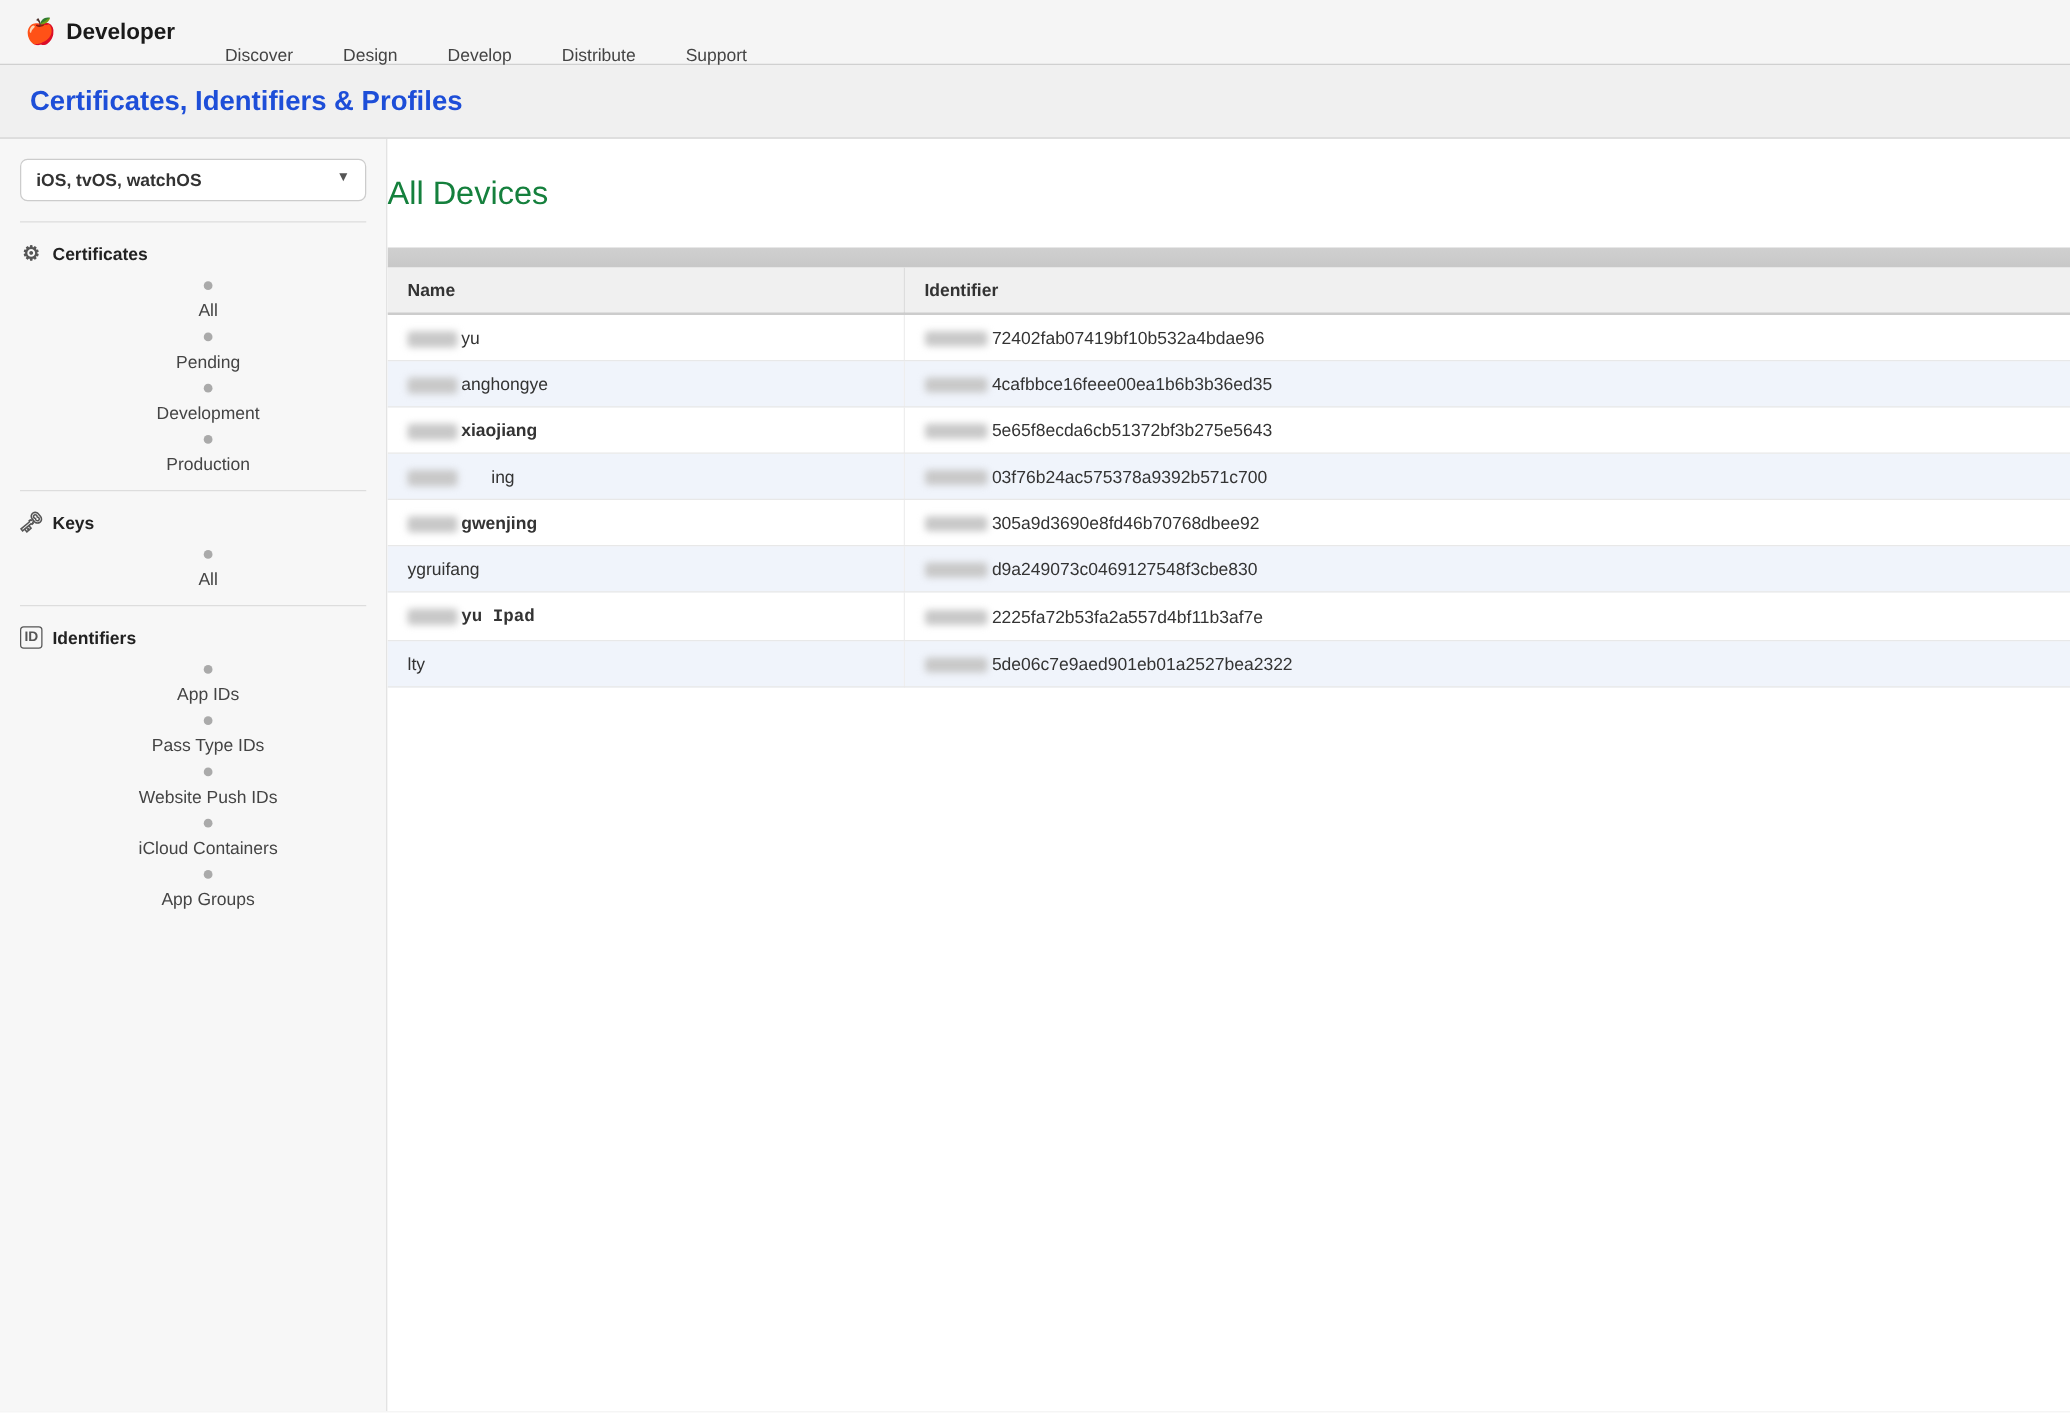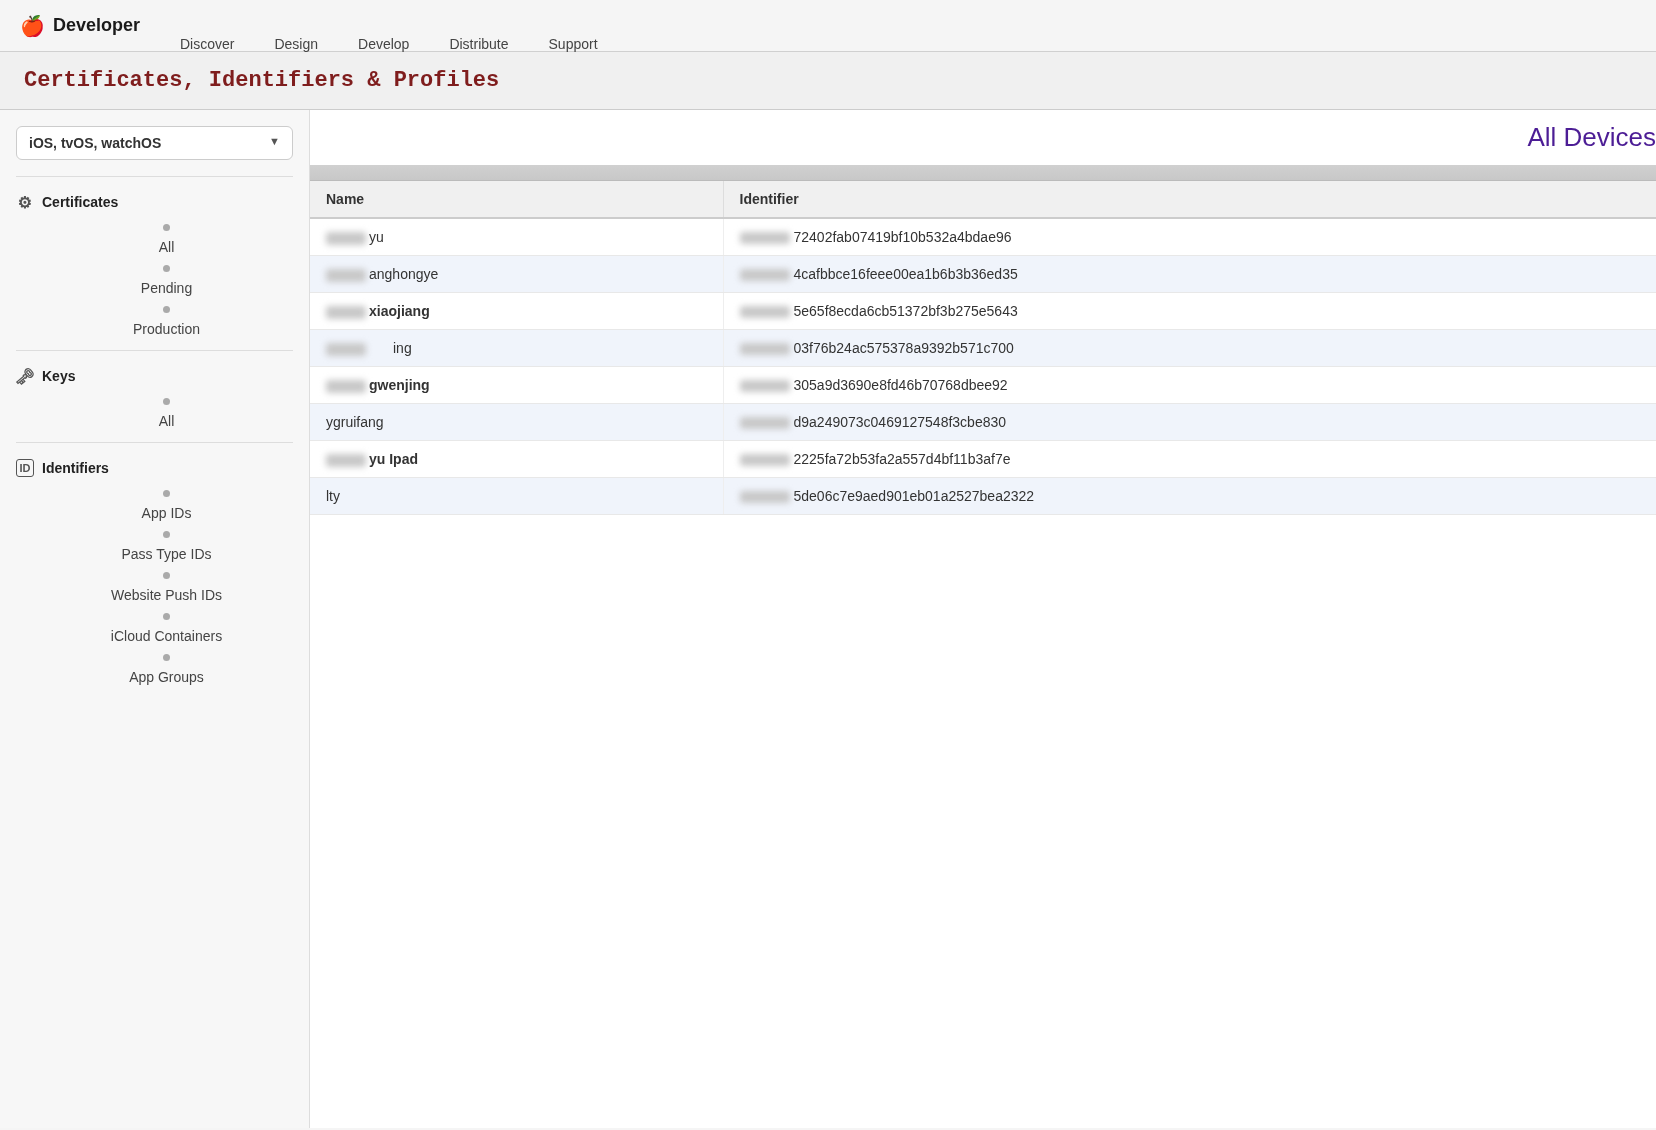--- a/index.html
+++ b/index.html
@@ -45,22 +45,21 @@
 
     
     .page-header {
       background: #f0f0f0;
       border-bottom: 1px solid #ccc;
       padding: 16px 24px;
     }
     .page-title {
       font-size: 22px;
       font-weight: 600;
-      color: #7f1d1d;
-      font-family: Liberation Mono, monospace;
+      color: #1d4ed8;
     }
 
     
     .main-layout {
       display: flex;
       min-height: calc(1130px - 52px - 60px);
     }
 
     
     .sidebar {
@@ -134,23 +133,23 @@
 
     
     .content-area {
       flex: 1;
       background: #fff;
       overflow: hidden;
     }
     .content-title {
       font-size: 26px;
       font-weight: 500;
-      color: #4c1d95;
-      text-align: right;
-      padding: 12px 0;
+      color: #15803d;
+      text-align: left;
+      padding: 28px 0;
     }
 
     
     .scrollbar-area {
       height: 16px;
       background: linear-gradient(to bottom, #d0d0d0, #c8c8c8);
       border-bottom: 1px solid #bbb;
     }
 
     
@@ -226,20 +225,24 @@
       <div class="sidebar-item">
         <span class="sidebar-bullet"></span>
         <span>All</span>
       </div>
       <div class="sidebar-item">
         <span class="sidebar-bullet"></span>
         <span>Pending</span>
       </div>
       <div class="sidebar-item">
         <span class="sidebar-bullet"></span>
+        <span>Development</span>
+      </div>
+      <div class="sidebar-item">
+        <span class="sidebar-bullet"></span>
         <span>Production</span>
       </div>
     </div>
 
     <hr class="sidebar-divider">
 
     <div class="sidebar-section">
       <div class="sidebar-section-header">
         <span class="section-icon">🗝</span>
         <span>Keys</span>
@@ -313,21 +316,21 @@
           </tr>
           <tr>
             <td><span style="display: inline-block; width: 40px; height: 13px; background: rgb(200, 200, 200); border-radius: 3px; filter: blur(3px); vertical-align: middle; margin-right: 3px;"></span><span style="font-weight: 600;">gwenjing</span></td>
             <td><span style="display: inline-block; width: 50px; height: 12px; background: rgb(200, 200, 200); border-radius: 3px; filter: blur(3px); vertical-align: middle; margin-right: 4px;"></span><span>305a9d3690e8fd46b70768dbee92</span></td>
           </tr>
           <tr>
             <td><span style="font-weight: 400;">ygruifang</span></td>
             <td><span style="display: inline-block; width: 50px; height: 12px; background: rgb(200, 200, 200); border-radius: 3px; filter: blur(3px); vertical-align: middle; margin-right: 4px;"></span><span>d9a249073c0469127548f3cbe830</span></td>
           </tr>
           <tr>
-            <td><span style="display: inline-block; width: 40px; height: 13px; background: rgb(200, 200, 200); border-radius: 3px; filter: blur(3px); vertical-align: middle; margin-right: 3px;"></span><span style="font-weight: 600;">yu Ipad</span></td>
+            <td><span style="display: inline-block; width: 40px; height: 13px; background: rgb(200, 200, 200); border-radius: 3px; filter: blur(3px); vertical-align: middle; margin-right: 3px;"></span><span style="font-weight: 600; font-family: Liberation Mono, monospace;">yu Ipad</span></td>
             <td><span style="display: inline-block; width: 50px; height: 12px; background: rgb(200, 200, 200); border-radius: 3px; filter: blur(3px); vertical-align: middle; margin-right: 4px;"></span><span>2225fa72b53fa2a557d4bf11b3af7e</span></td>
           </tr>
           <tr>
             <td><span style="font-weight: 400;">lty</span></td>
             <td><span style="display: inline-block; width: 50px; height: 12px; background: rgb(200, 200, 200); border-radius: 3px; filter: blur(3px); vertical-align: middle; margin-right: 4px;"></span><span>5de06c7e9aed901eb01a2527bea2322</span></td>
           </tr>
         </tbody>
     </table>
 
   </main>

